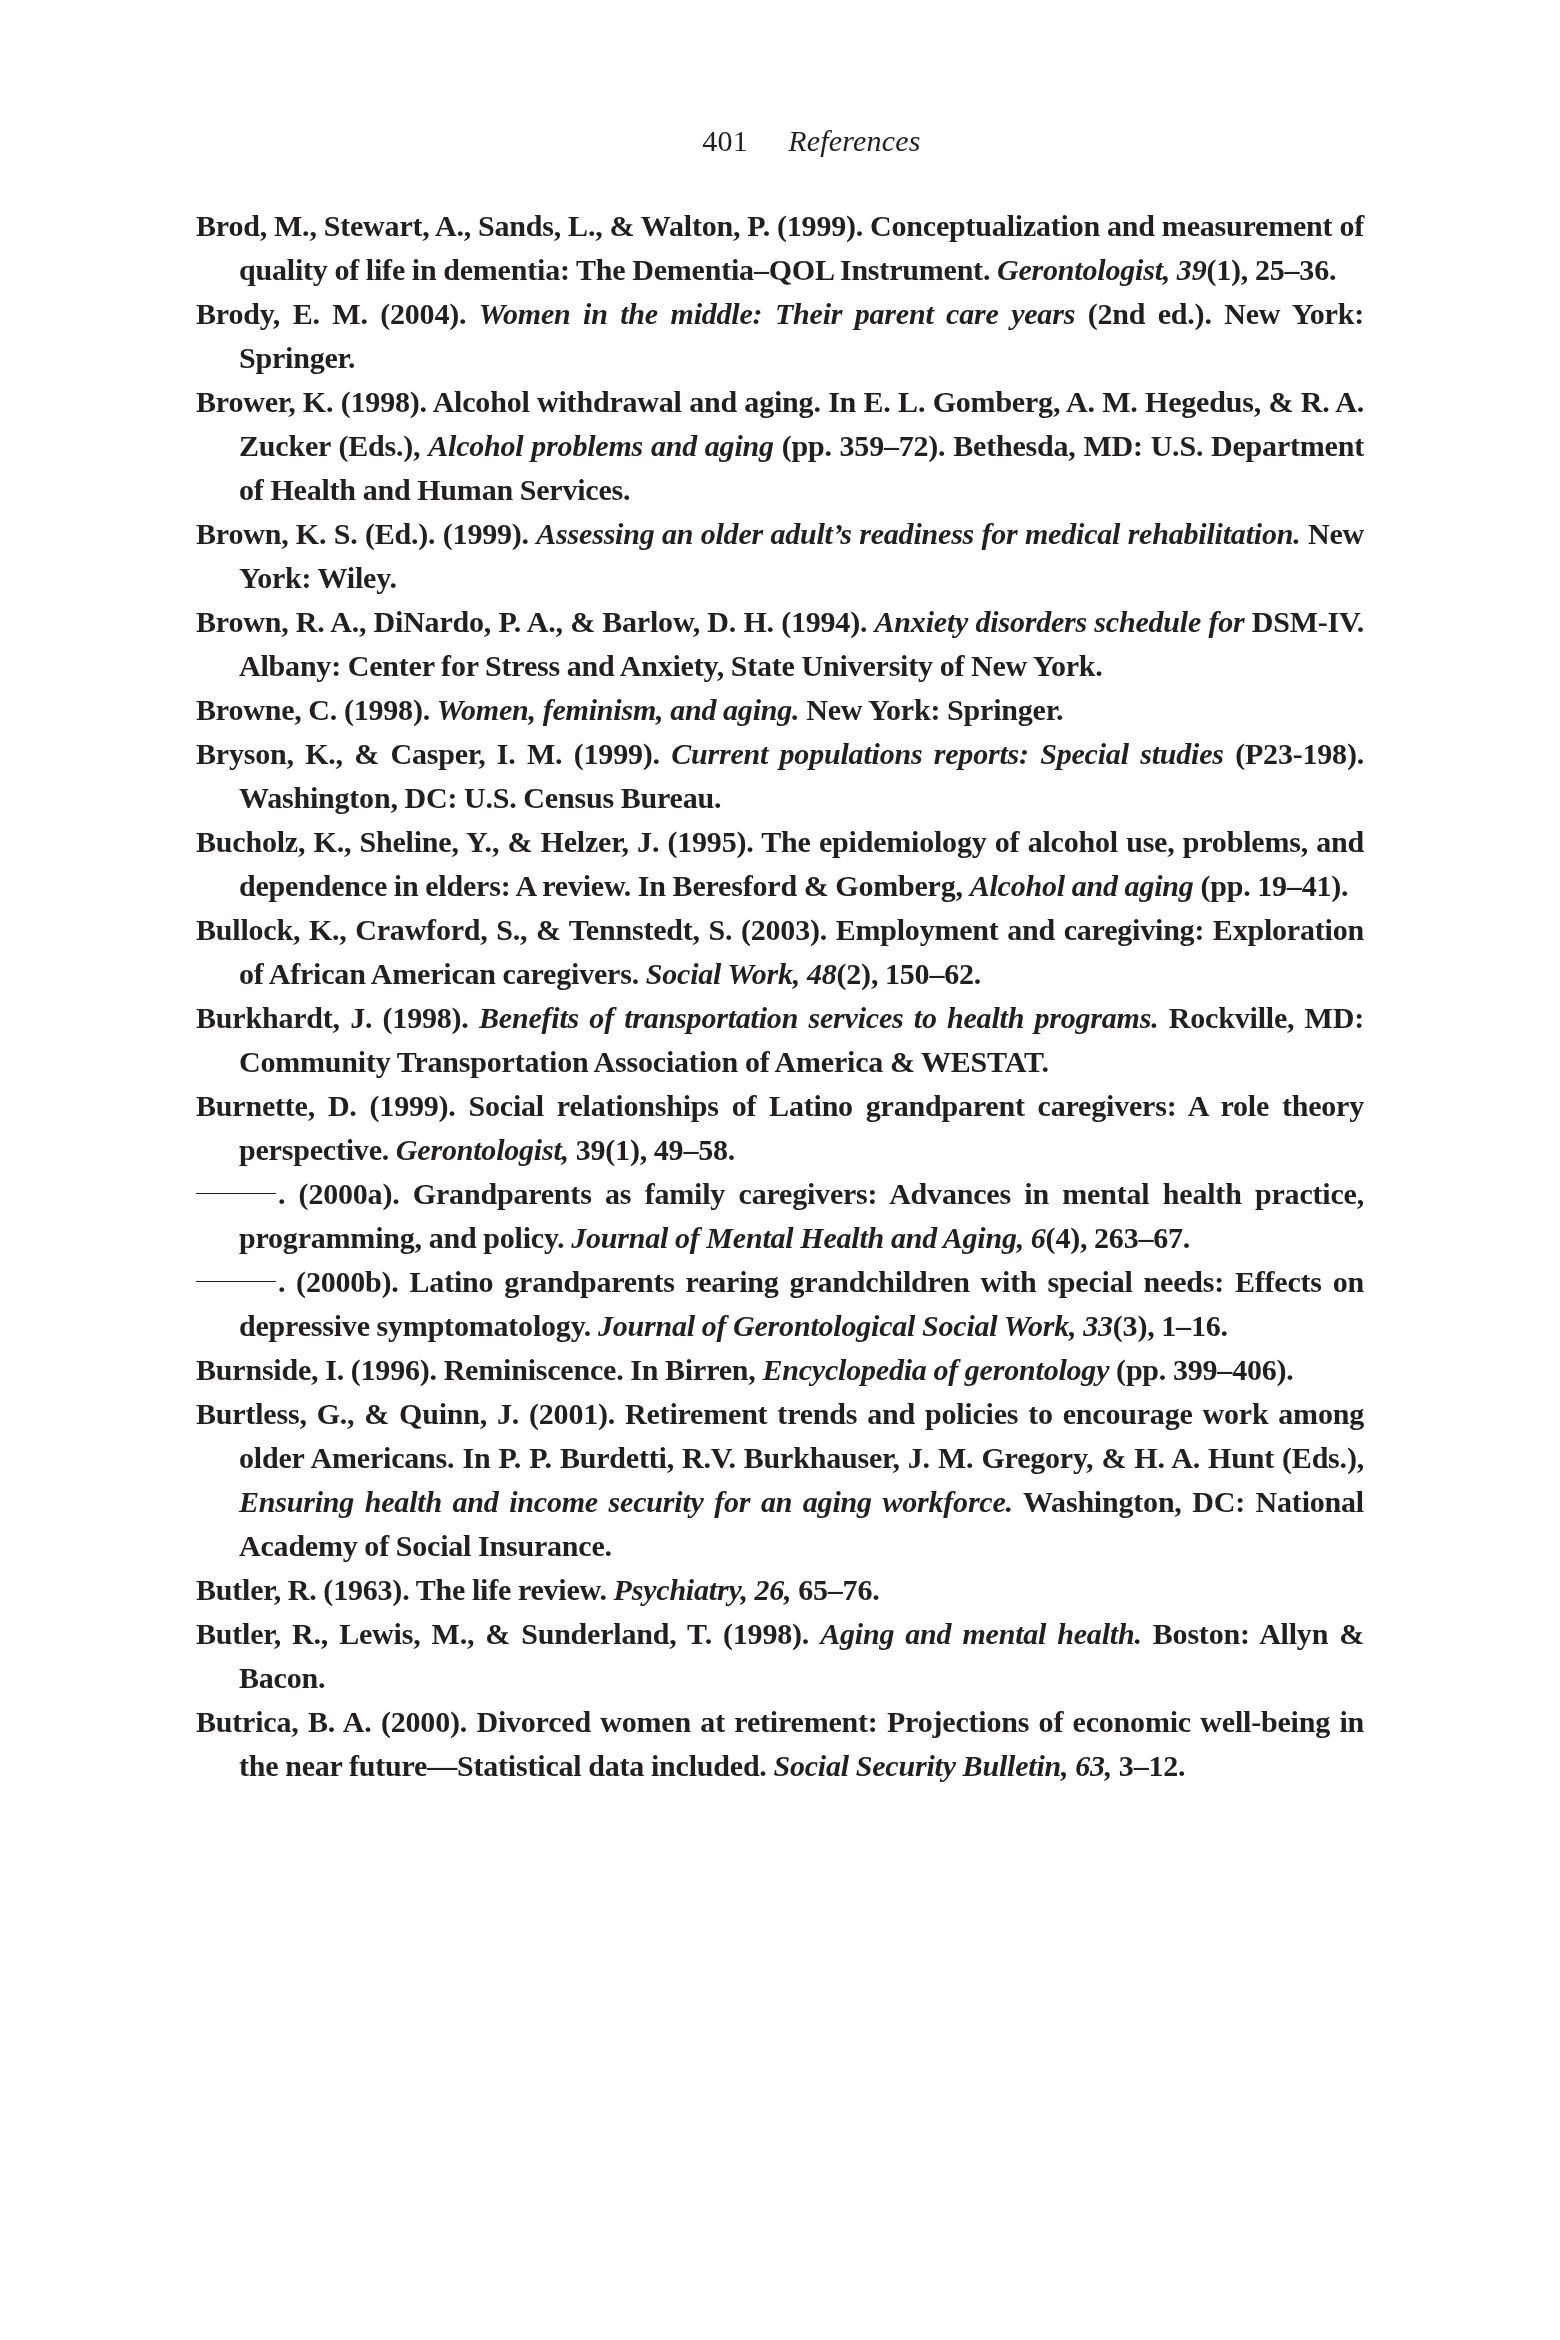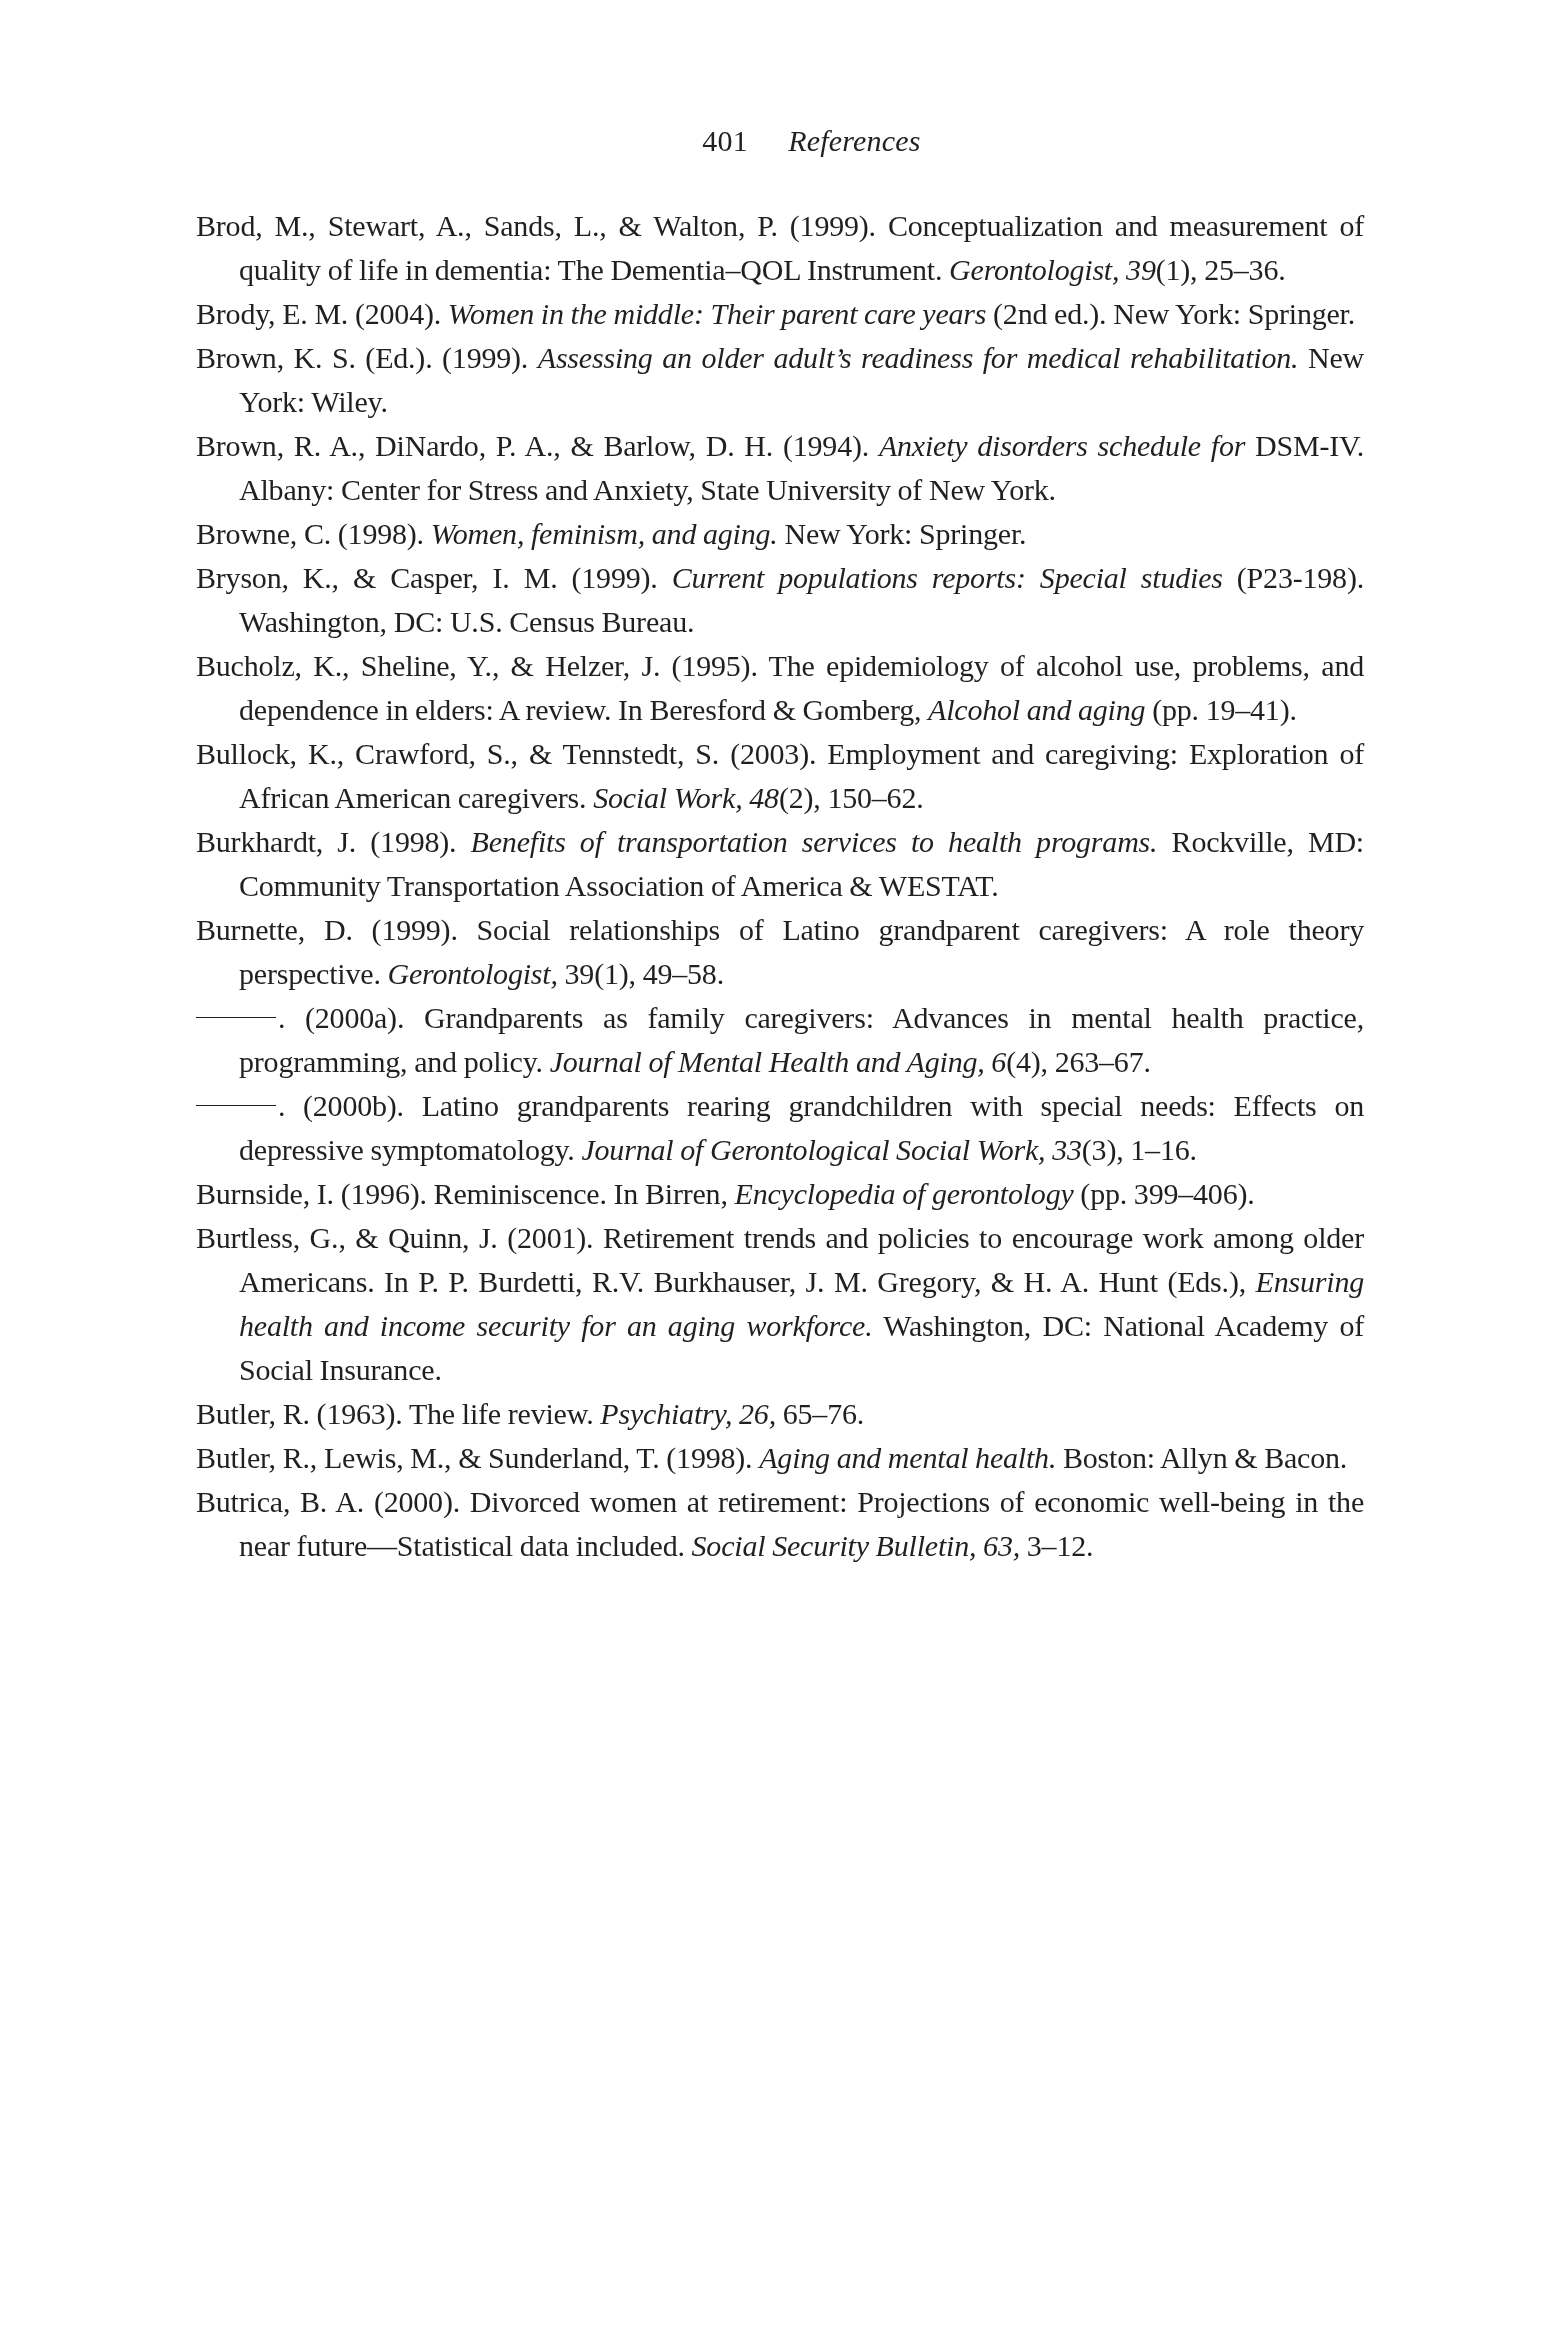--- a/index.html
+++ b/index.html
@@ -40,20 +40,21 @@
     font-size: 30px;
     line-height: 44px;
     letter-spacing: -0.2px;
     word-spacing: -0.5px;
   }
   .ref {
     padding-left: 43px;
     text-indent: -43px;
     text-align: justify;
     margin: 0;
+    font-weight: bold;
   }
   .ref i, .ref .it {
     font-style: italic;
   }
   .dash {
     display: inline-block;
     width: 80px;
     border-bottom: 1.9px solid #231f20;
     vertical-align: 0.32em;
     margin-right: 1.9px;
@@ -64,20 +65,21 @@
 <body>
 
 <div class="running-head">
   <span class="page-num">401</span>
   <span class="section">References</span>
 </div>
 
 <div class="refs">
   <p class="ref"><span>Brod, M., Stewart, A., Sands, L., &amp; Walton, P. (1999). Conceptualization and measurement of quality of life in dementia: The Dementia–QOL Instrument. </span><i>Gerontologist, 39</i><span>(1), 25–36.</span></p>
   <p class="ref"><span>Brody, E. M. (2004). </span><i>Women in the middle: Their parent care years</i><span> (2nd ed.). New York: Springer.</span></p>
+  <p class="ref"><span>Brower, K. (1998). Alcohol withdrawal and aging. In E. L. Gomberg, A. M. Hegedus, &amp; R. A. Zucker (Eds.), </span><i>Alcohol problems and aging</i><span> (pp. 359–72). Bethesda, MD: U.S. Department of Health and Human Services.</span></p>
   <p class="ref"><span>Brown, K. S. (Ed.). (1999). </span><i>Assessing an older adult’s readiness for medical rehabilitation.</i><span> New York: Wiley.</span></p>
   <p class="ref"><span>Brown, R. A., DiNardo, P. A., &amp; Barlow, D. H. (1994). </span><i>Anxiety disorders schedule for</i><span> DSM-IV. Albany: Center for Stress and Anxiety, State University of New York.</span></p>
   <p class="ref"><span>Browne, C. (1998). </span><i>Women, feminism, and aging.</i><span> New York: Springer.</span></p>
   <p class="ref"><span>Bryson, K., &amp; Casper, I. M. (1999). </span><i>Current populations reports: Special studies</i><span> (P23-198). Washington, DC: U.S. Census Bureau.</span></p>
   <p class="ref"><span>Bucholz, K., Sheline, Y., &amp; Helzer, J. (1995). The epidemiology of alcohol use, problems, and dependence in elders: A review. In Beresford &amp; Gomberg, </span><i>Alcohol and aging</i><span> (pp. 19–41).</span></p>
   <p class="ref"><span>Bullock, K., Crawford, S., &amp; Tennstedt, S. (2003). Employment and caregiving: Exploration of African American caregivers. </span><i>Social Work, 48</i><span>(2), 150–62.</span></p>
   <p class="ref"><span>Burkhardt, J. (1998). </span><i>Benefits of transportation services to health programs.</i><span> Rockville, MD: Community Transportation Association of America &amp; WESTAT.</span></p>
   <p class="ref"><span>Burnette, D. (1999). Social relationships of Latino grandparent caregivers: A role theory perspective. </span><i>Gerontologist,</i><span> 39(1), 49–58.</span></p>
   <p class="ref"><span class="dash"></span><span>. (2000a). Grandparents as family caregivers: Advances in mental health practice, programming, and policy. </span><i>Journal of Mental Health and Aging, 6</i><span>(4), 263–67.</span></p>
   <p class="ref"><span class="dash"></span><span>. (2000b). Latino grandparents rearing grandchildren with special needs: Effects on depressive symptomatology. </span><i>Journal of Gerontological Social Work, 33</i><span>(3), 1–16.</span></p>

